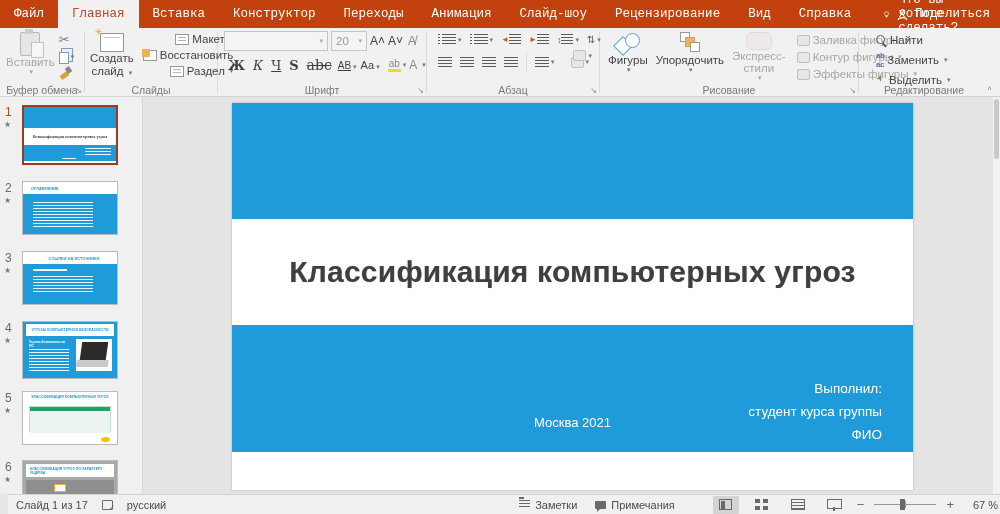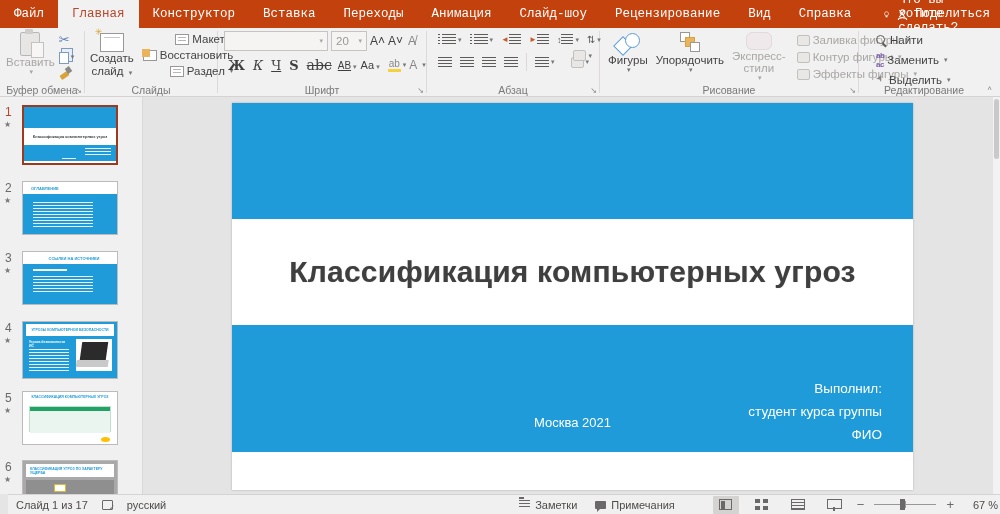--- a/index.html
+++ b/index.html
@@ -178,22 +178,22 @@
   .zoom-pct { min-width:34px; text-align:right; }
 </style>
 </head>
 <body>
 
 <div class="app">
 
   <div class="tabbar">
     <div class="tab">Файл</div>
     <div class="tab selected">Главная</div>
+    <div class="tab">Вставка</div>
     <div class="tab">Конструктор</div>
-    <div class="tab">Вставка</div>
     <div class="tab">Переходы</div>
     <div class="tab">Анимация</div>
     <div class="tab">Слайд-шоу</div>
     <div class="tab">Рецензирование</div>
     <div class="tab">Вид</div>
     <div class="tab">Справка</div>
     <div class="tab-search">
       <svg class="bulb" viewBox="0 0 14 14">
           <circle cx="7" cy="5.5" r="4" fill="none" stroke="#fff" stroke-width="1.2"></circle>
           <rect x="5.2" y="9.5" width="3.6" height="3" fill="#fff"></rect>

